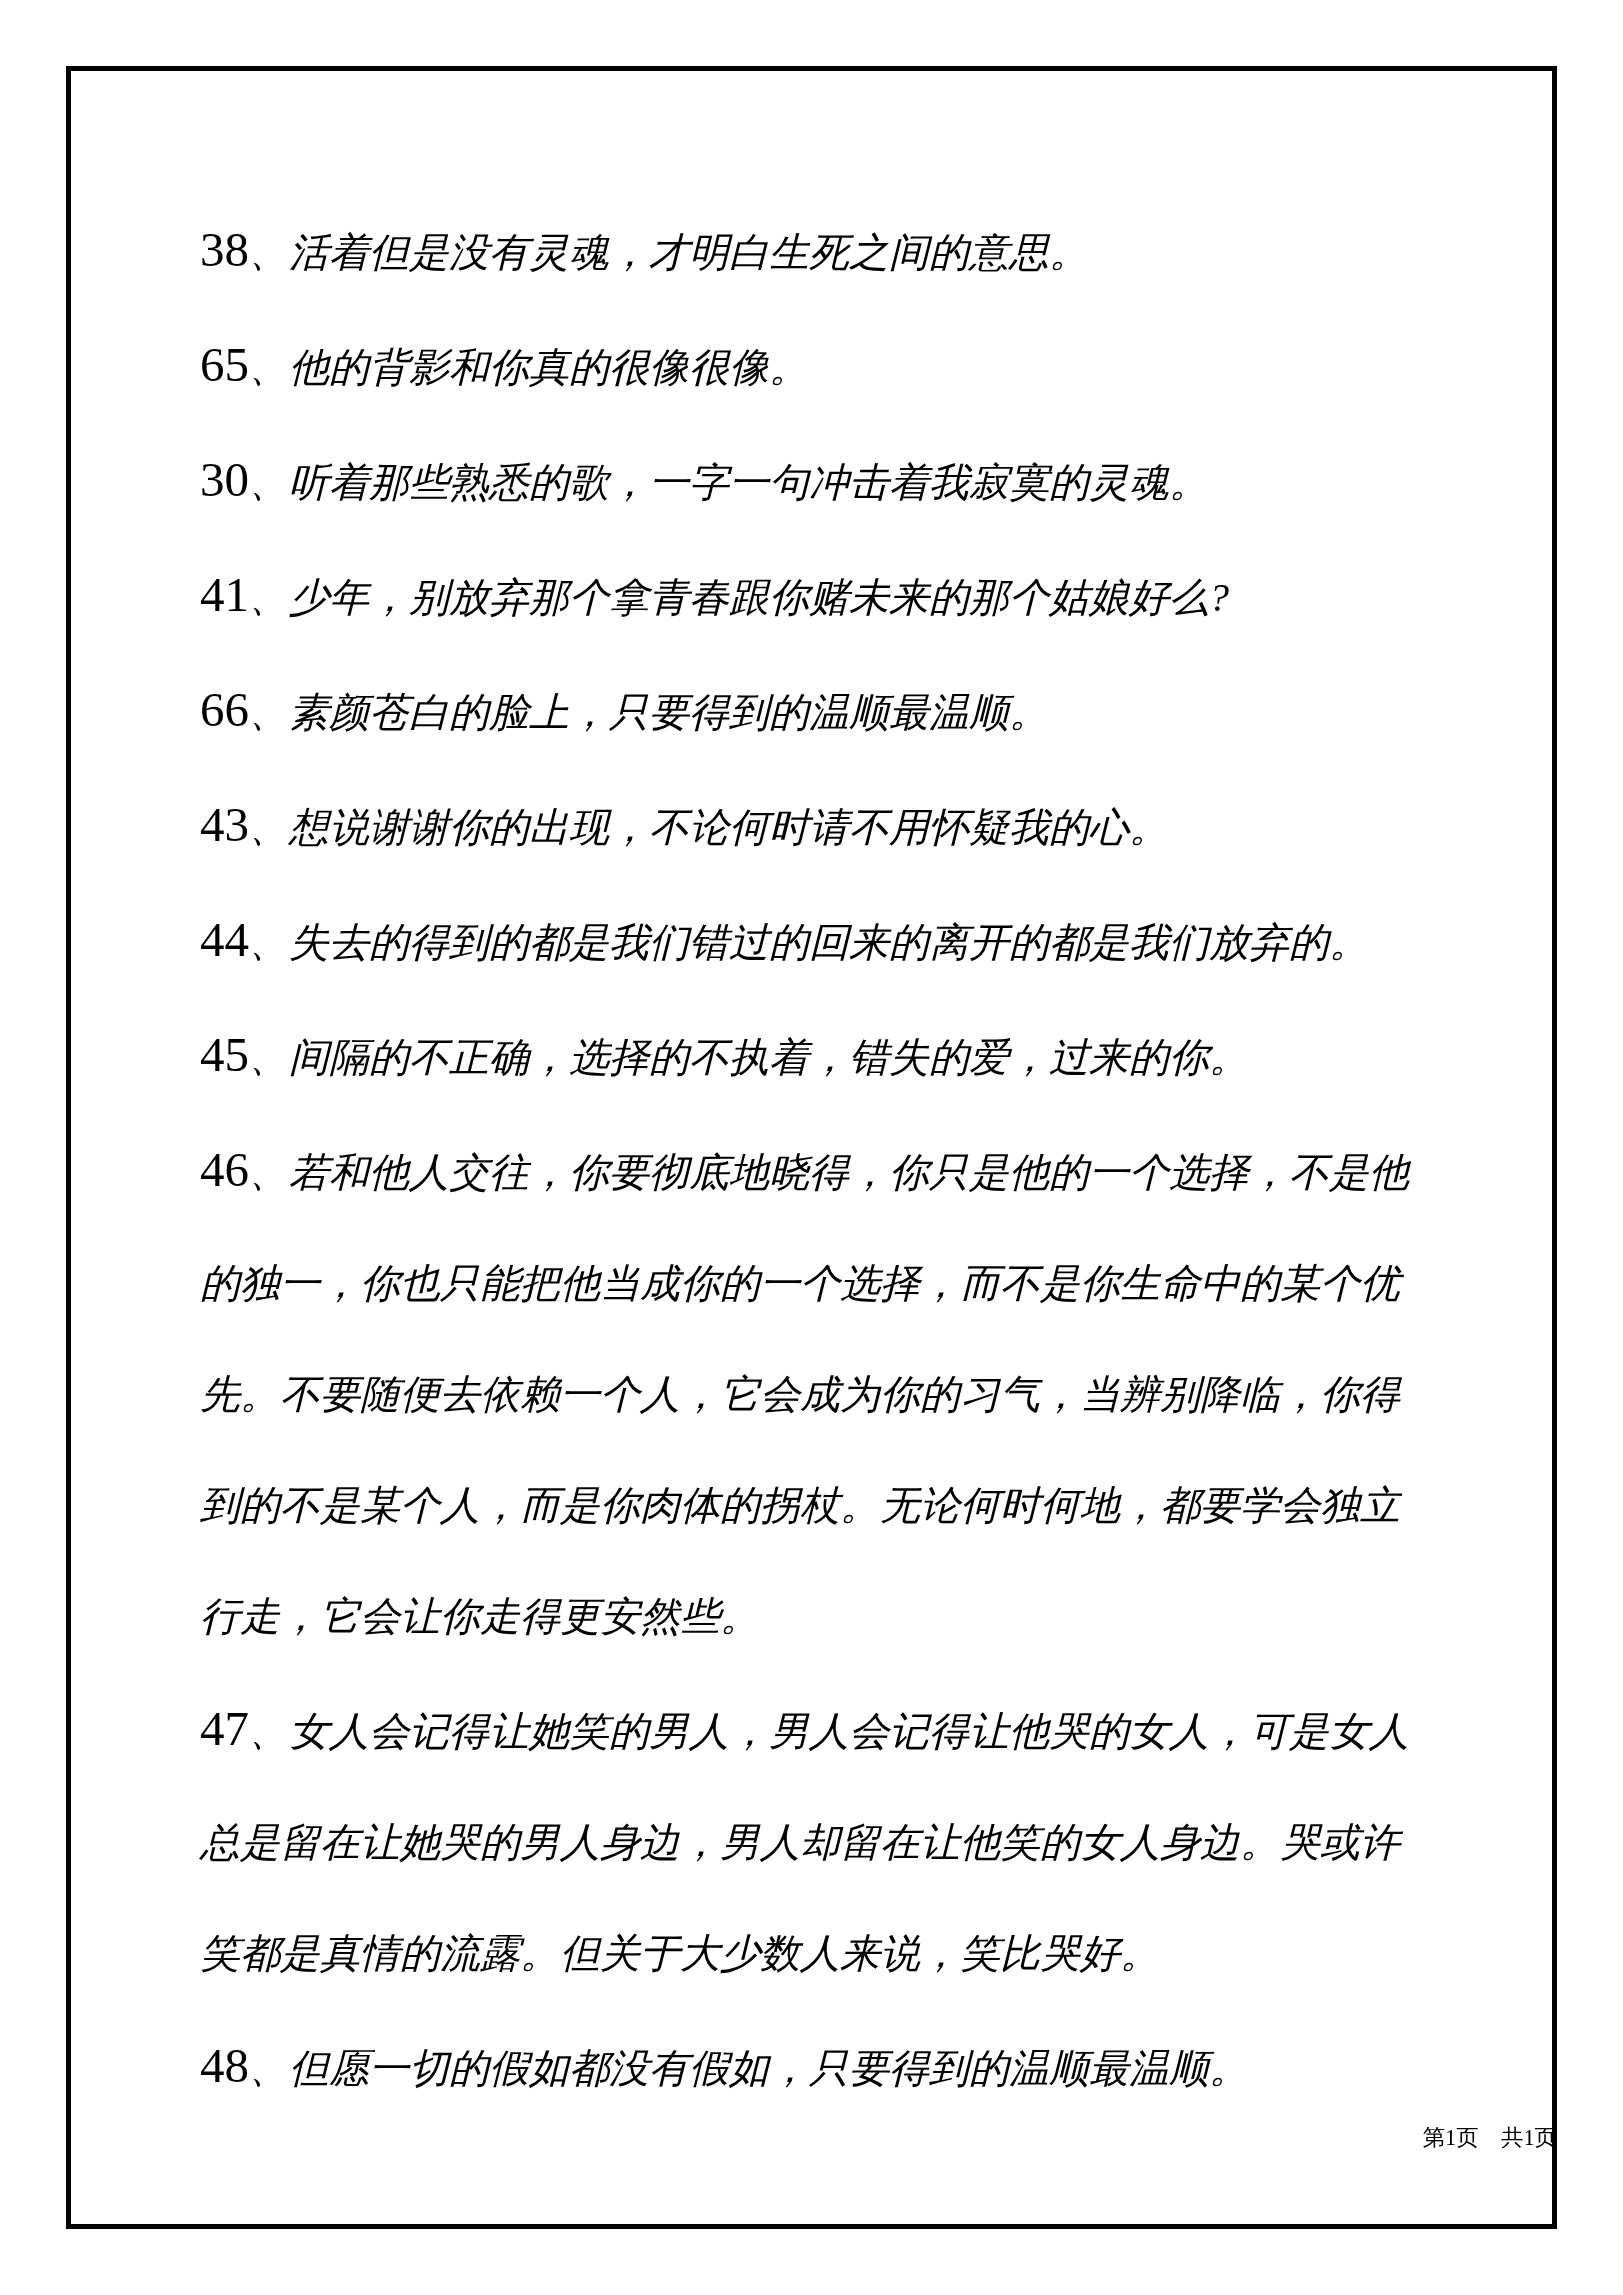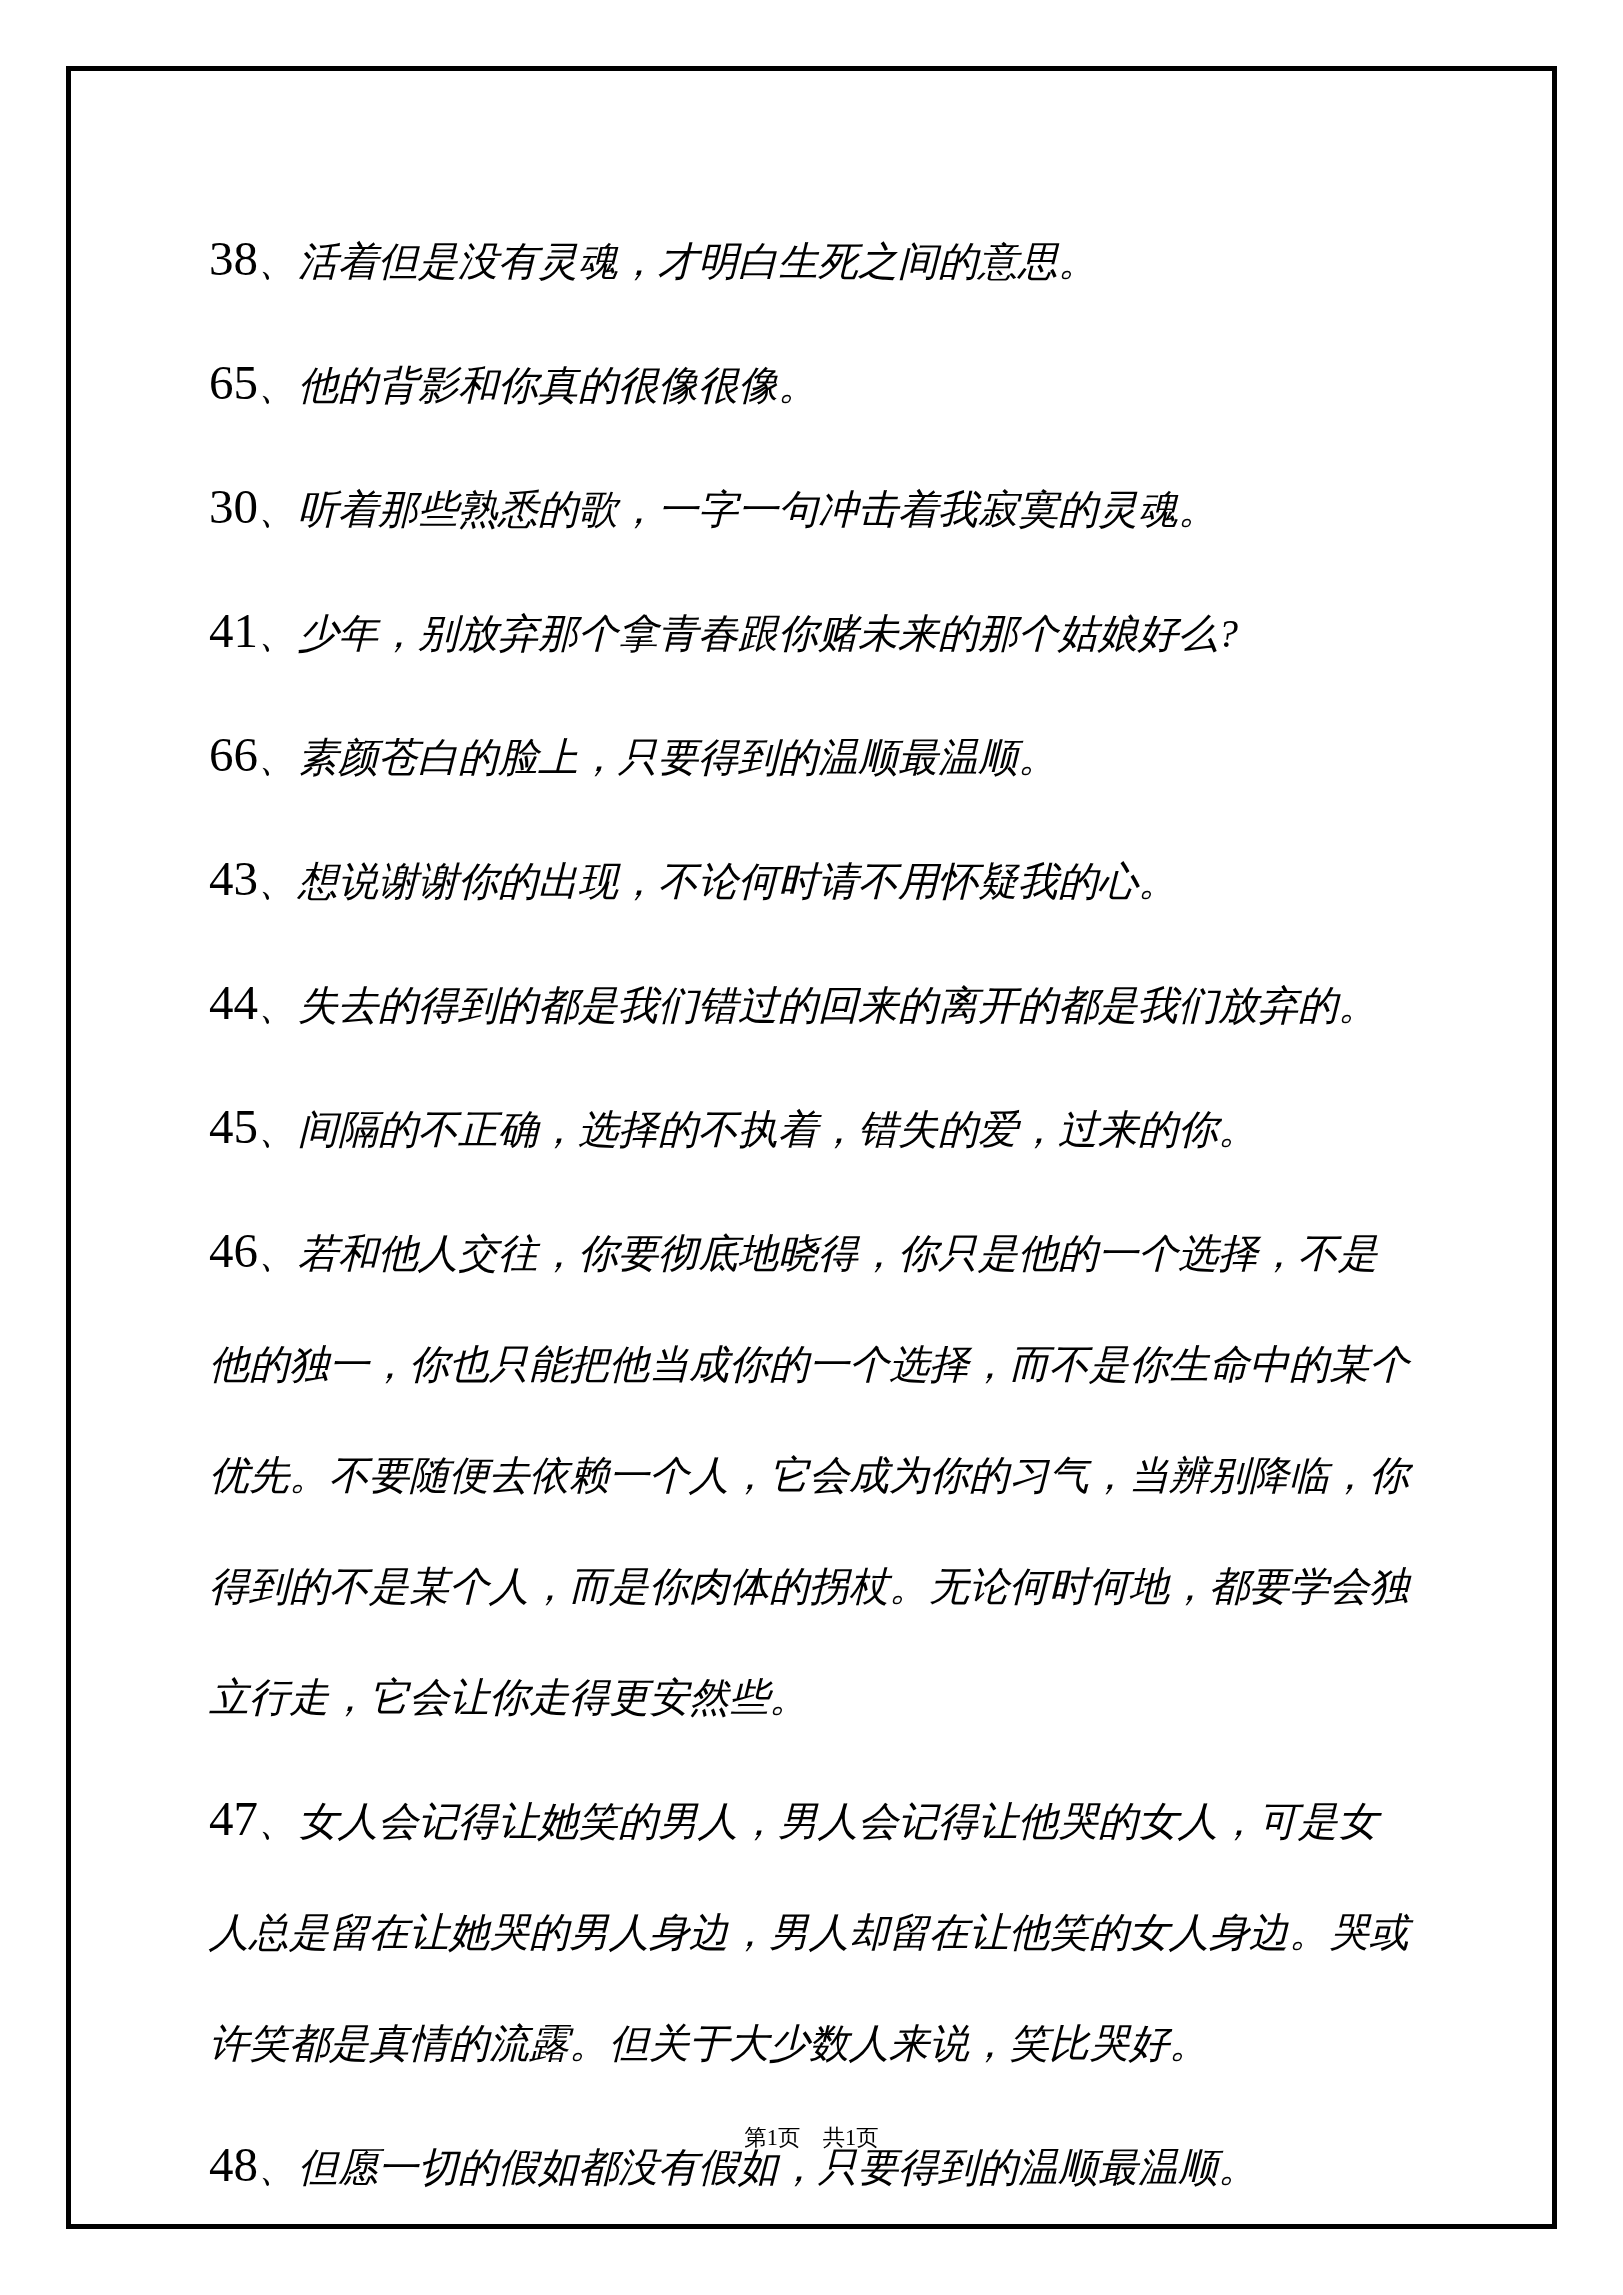--- a/index.html
+++ b/index.html
@@ -25,21 +25,21 @@
     box-sizing: border-box;
     background: #ffffff;
   }
   .content {
     position: absolute;
     left: 196px;
     top: 193px;
     width: 1234px;
   }
   .quote {
-    margin: 13px;
+    margin: 4px;
     padding: 0;
     font-size: 40px;
     line-height: 111px;
     letter-spacing: 0;
     text-align: left;
   }
   .quote .num {
     font-style: normal;
     font-size: 49px;
     line-height: 1;
@@ -48,21 +48,21 @@
   .quote .sep,
   .quote .txt {
     font-style: italic;
     font-family: "Liberation Serif", serif;
   }
   .footer {
     position: absolute;
     left: 66px;
     top: 2121px;
     width: 1491px;
-    text-align: center;
+    text-align: right;
     font-size: 22.4px;
     line-height: 34px;
     font-style: normal;
     font-family: "Liberation Serif", serif;
   }
 </style>
 </head>
 <body>
 
 <div class="frame"></div>

